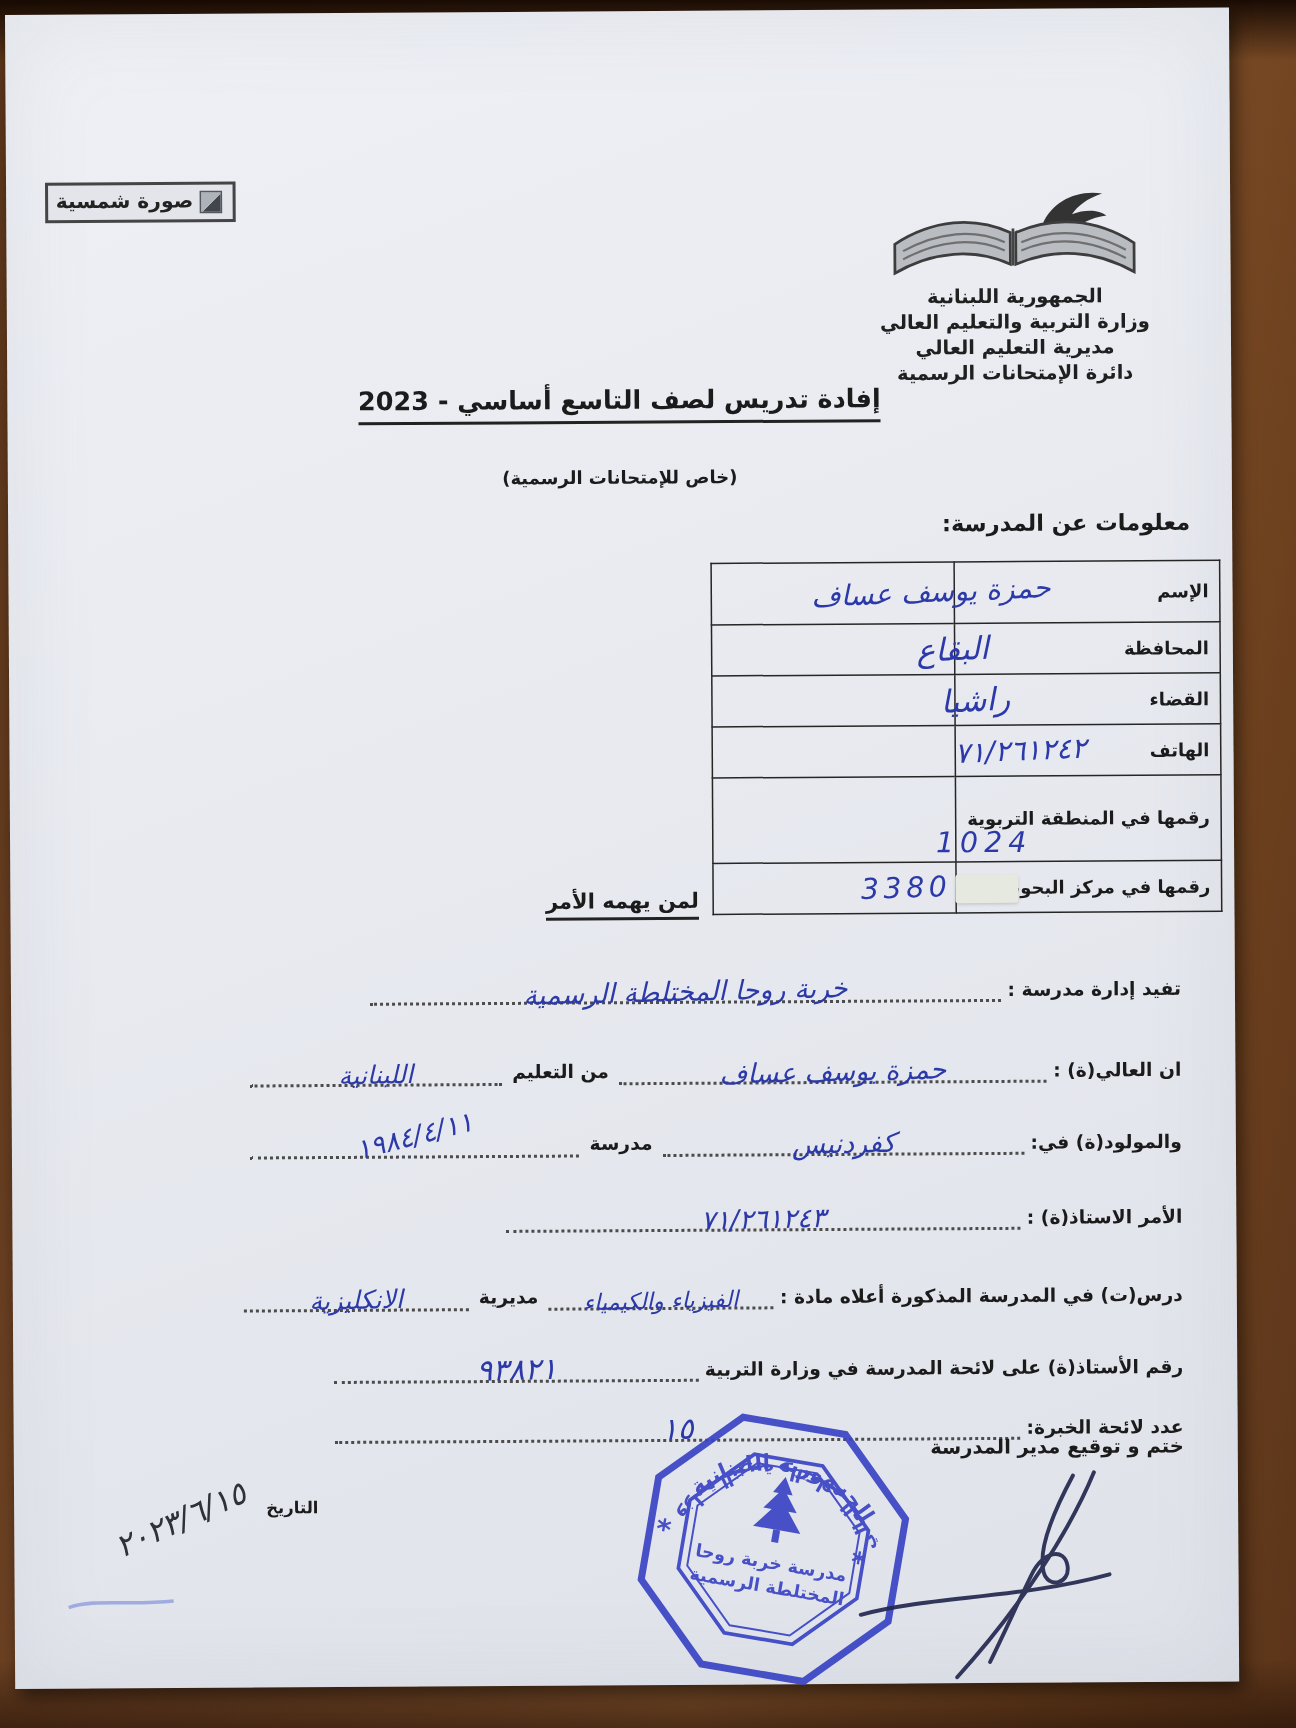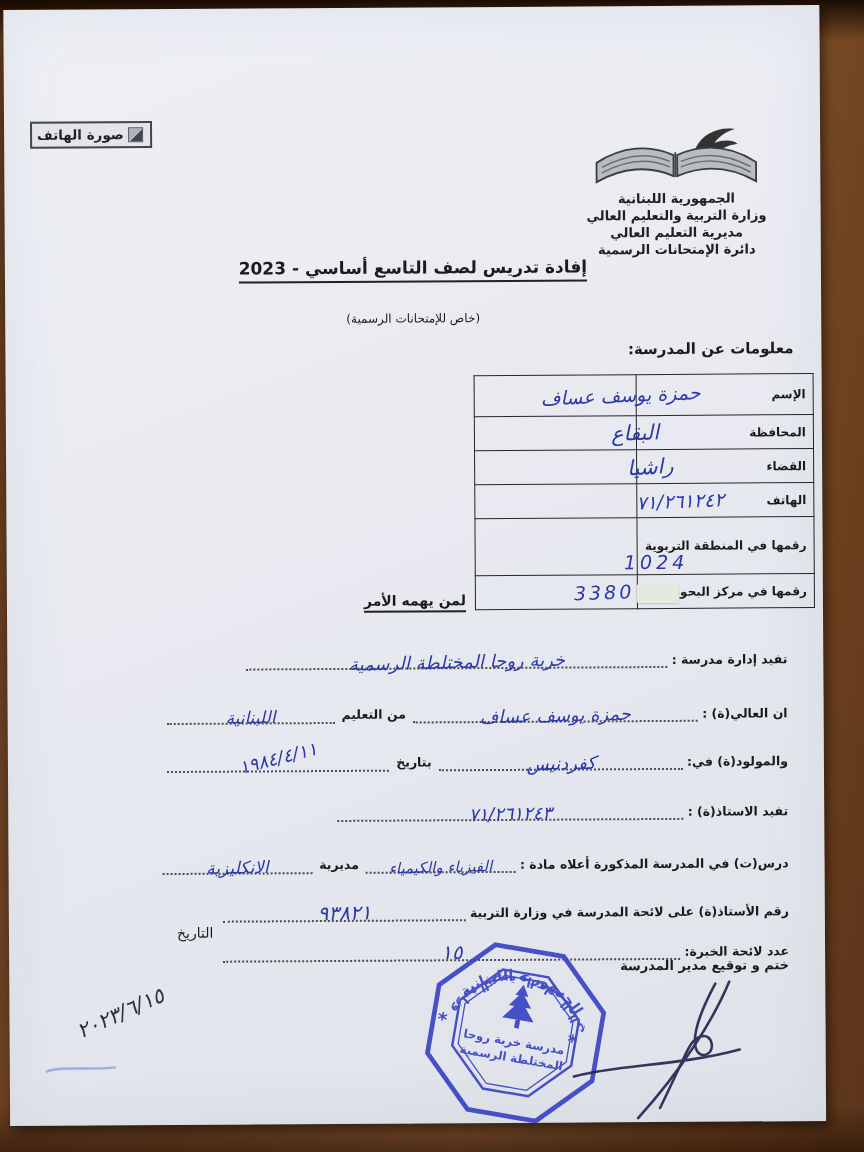--- a/index.html
+++ b/index.html
@@ -27,21 +27,21 @@
   }
   .pic-icon{width:13px;height:13px;flex:0 0 13px;border:1px solid #55595f;
     background:linear-gradient(135deg,#aeb3ba 0 55%,#41464d 55% 100%);}
   
   .hdr{position:absolute;top:118px;right:24px;width:240px;text-align:center;}
   .hdr-line{font-weight:bold;font-size:13px;line-height:1.32;color:#202020;white-space:nowrap;}
   
   .title-wrap{position:absolute;top:250px;left:0;right:0;text-align:center;}
   .title{font-weight:bold;font-size:17px;border-bottom:2.5px solid #222;padding-bottom:3px;}
   .subtitle-wrap{position:absolute;top:300px;left:0;right:0;text-align:center;}
-  .subtitle{font-weight:normal;font-size:12px;}
+  .subtitle{font-weight:bold;font-size:12px;}
   .info-heading{position:absolute;top:334px;right:28px;font-weight:bold;font-size:15px;}
   
   table.info{position:absolute;top:368px;right:8px;left:46px;border-collapse:collapse;direction:rtl;}
   table.info td{border:1.8px solid #262626;}
   td.lbl{width:158px;font-weight:bold;font-size:12px;padding:0 7px;height:33px;white-space:nowrap;}
   td.val{text-align:center;position:relative;}
   .hw{font-style:italic;color:#2c39a8;white-space:nowrap;}
   .tv{display:inline-block;font-size:19px;letter-spacing:1px;transform:rotate(-1.5deg);}
   .whiteout{display:inline-block;width:42px;height:19px;background:#e6e9df;
     border-radius:2px;box-shadow:0 1px 2px rgba(90,100,90,.25);vertical-align:-4px;margin-left:2px;}
@@ -50,35 +50,35 @@
   .concern{font-weight:bold;font-size:14px;border-bottom:2px solid #222;padding-bottom:2px;}
   .fline{position:absolute;right:36px;display:flex;direction:rtl;align-items:flex-end;height:24px;}
   .flabel,.fmid{font-weight:bold;font-size:12.5px;white-space:nowrap;color:#1b1b1b;padding-bottom:1px;}
   .fmid{margin:0 3px 1px 3px;}
   .dotline{flex:1;border-bottom:2.2px dotted #4c4c4c;position:relative;height:8px;margin:0 4px;}
   .dotline .hw{position:absolute;bottom:-5px;left:0;right:0;text-align:center;font-size:17px;transform:rotate(-1deg);}
   .hw-tilt{transform:rotate(-14deg) !important;bottom:2px !important;font-size:18px !important;}
   .hw-big{font-size:18px !important;letter-spacing:1px;}
   
   .stamp-label{position:absolute;top:952px;right:36px;font-weight:bold;font-size:13px;}
-  .date-label{position:absolute;top:916px;left:168px;font-weight:normal;font-size:14px;}
+  .date-label{position:absolute;top:990px;left:168px;font-weight:bold;font-size:11px;}
   .date-hw{position:absolute;top:992px;left:26px;width:170px;text-align:center;
     font-size:21px;color:#2e3138;font-style:italic;transform:rotate(-24deg);white-space:nowrap;}
   .stamp{position:absolute;left:412px;top:932px;width:188px;height:188px;transform:rotate(10deg);opacity:.92;}
   .sig{position:absolute;left:548px;top:972px;width:212px;height:146px;}
   .scribble{position:absolute;left:32px;top:1052px;width:80px;height:16px;opacity:.55;}
 </style>
 </head>
 <body>
 
 <div class="paper">
 
   <div class="photo-box">
     <span class="pic-icon"></span>
-    <span>صورة الهاتف</span>
+    <span>صورة شمسية</span>
   </div>
 
   <div class="hdr">
     <svg viewBox="0 0 190 72" width="178" height="66" style="display:block;margin:0 auto;">
       <path d="M116,27 C123,12 140,3 159,6 C148,9.5 141,15 137,21 C147,17 157,18 162,22 C151,23.5 142,28 137,33 C129,31 120,30 116,27 Z" fill="#333"></path>
       <path d="M8,42 C36,24 66,22 92,34 L92,57 C66,45 36,47 8,63 Z" fill="#b9bcc1" stroke="#3d3d3d" stroke-width="2"></path>
       <path d="M182,42 C154,24 124,22 96,34 L96,57 C124,45 154,47 182,63 Z" fill="#b9bcc1" stroke="#3d3d3d" stroke-width="2"></path>
       <path d="M14,47 C40,33 66,31 88,41 M14,53 C40,39 66,37 88,47" fill="none" stroke="#6f6f6f" stroke-width="1.6"></path>
       <path d="M176,47 C150,33 124,31 100,41 M176,53 C150,39 124,37 100,47" fill="none" stroke="#6f6f6f" stroke-width="1.6"></path>
       <line x1="94" y1="31" x2="94" y2="58" stroke="#444" stroke-width="2"></line>
@@ -141,28 +141,28 @@
     <span class="dotline">
         <span class="hw">اللبنانية</span>
       </span>
   </div>
 
   <div class="fline" style="top:740px;left:155px;">
     <span class="flabel">والمولود(ة) في:</span>
     <span class="dotline" style="flex:1.1;">
         <span class="hw hw-big">كفردنيس</span>
       </span>
-    <span class="fmid">بتاريخ</span>
+    <span class="fmid">مدرسة</span>
     <span class="dotline">
         <span class="hw hw-tilt">١٩٨٤/٤/١١</span>
       </span>
   </div>
 
   <div class="fline" style="top:790px;left:325px;">
-    <span class="flabel">تفيد الاستاذ(ة) :</span>
+    <span class="flabel">الأمر الاستاذ(ة) :</span>
     <span class="dotline">
         <span class="hw hw-big" style="letter-spacing:3px;">٧١/٢٦١٢٤٣</span>
       </span>
   </div>
 
   <div class="fline" style="top:842px;left:150px;">
     <span class="flabel">درس(ت) في المدرسة المذكورة أعلاه مادة :</span>
     <span class="dotline" style="flex:0 0 150px;text-decoration:underline;">
         <span class="hw" style="font-size:15px;">الفيزياء والكيمياء</span>
       </span>

